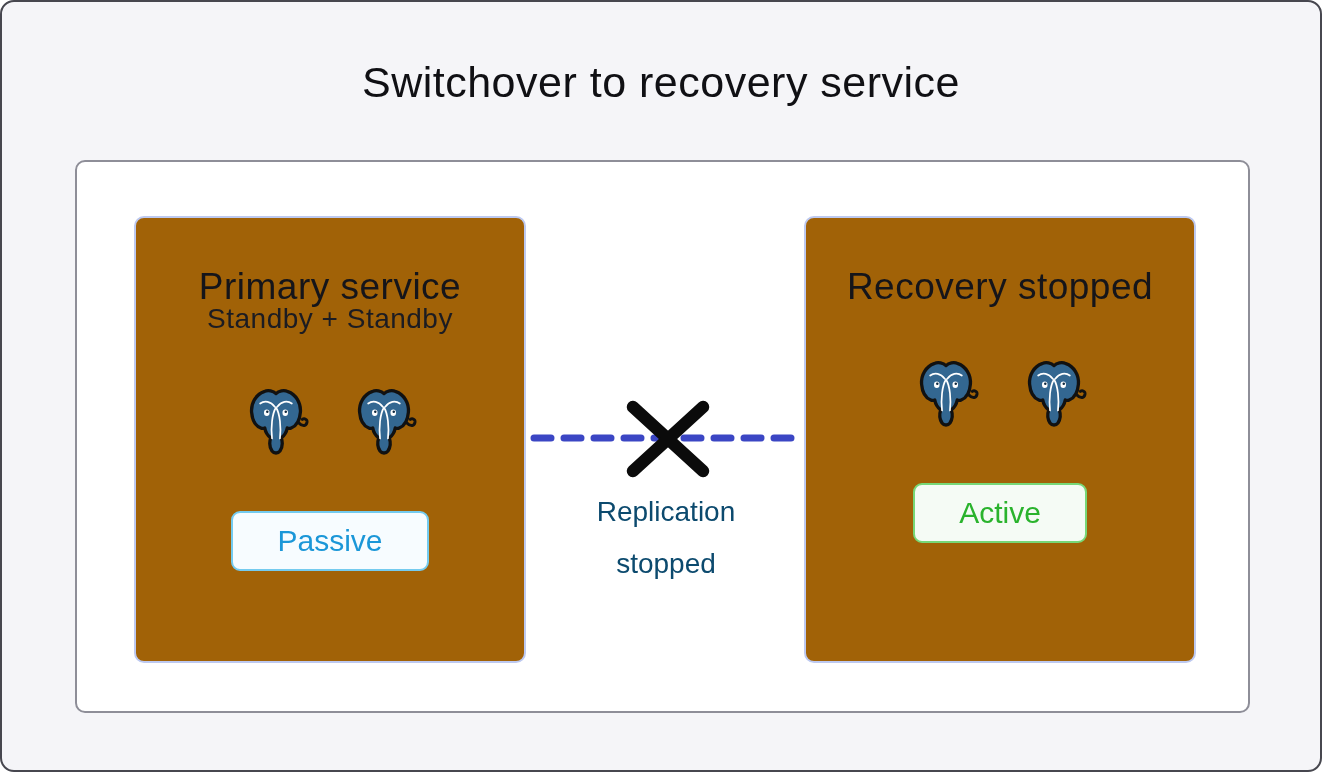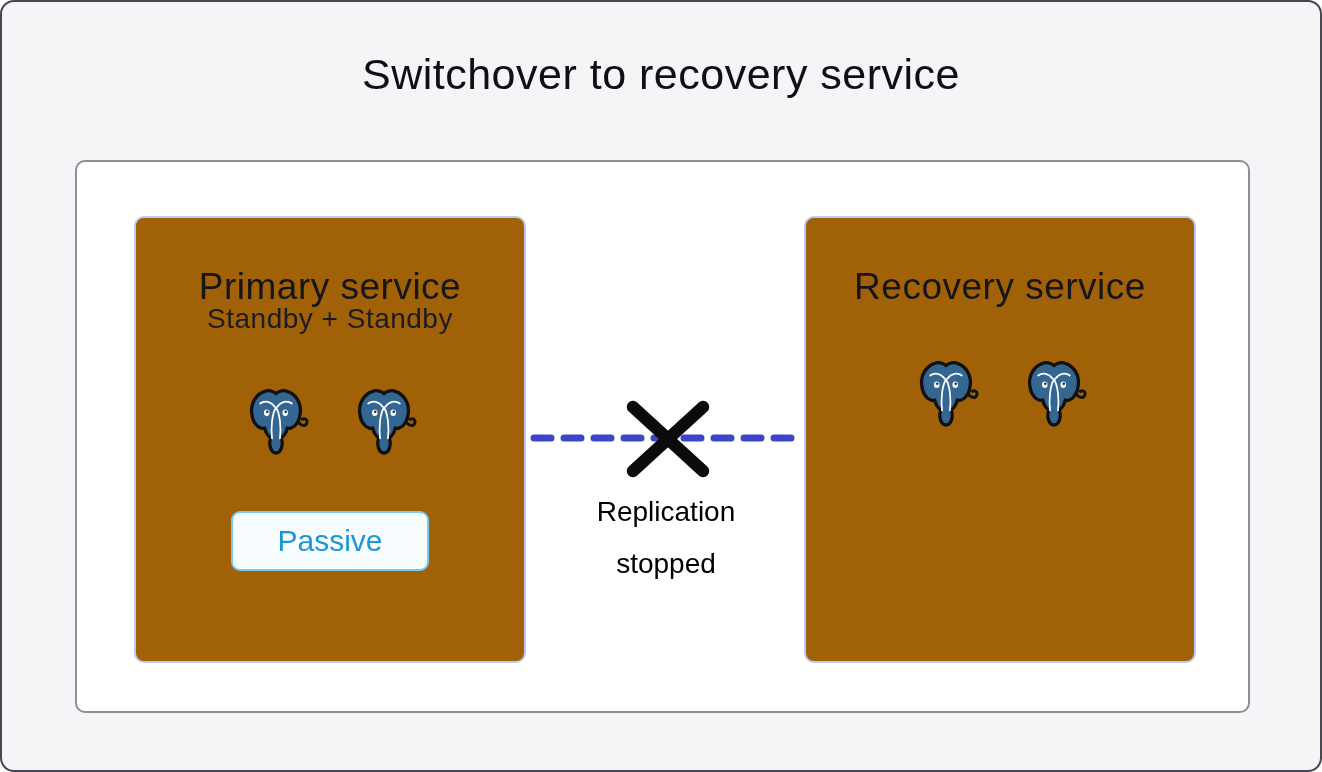--- a/index.html
+++ b/index.html
@@ -12,21 +12,21 @@
     position: relative;
     width: 1322px;
     height: 772px;
     box-sizing: border-box;
     background: #f5f5f8;
     border: 2px solid #47474f;
     border-radius: 14px;
     overflow: hidden;
   }
   .page-title {
-    margin: 8px;
+    margin: 16px;
     padding-top: 40px;
     text-align: center;
     font-size: 43px;
     font-weight: 500;
     letter-spacing: 0.5px;
     color: #101014;
   }
   .panel {
     position: absolute;
     left: 73px;
@@ -98,21 +98,21 @@
   .dash-svg   { position: absolute; left: 452px; top: 271px; }
   .cross-svg  { position: absolute; left: 545px; top: 237px; }
   .connector-label {
     position: absolute;
     left: 474px;
     top: 324px;
     width: 230px;
     text-align: center;
     font-size: 28px;
     line-height: 52px;
-    color: #000000;
+    color: #0c4a6e;
   }
   .defs-holder { position: absolute; width: 0; height: 0; overflow: hidden; }
 </style>
 </head>
 <body>
 
 <svg class="defs-holder" aria-hidden="true">
   <defs>
     <g id="pg-elephant">
       <path d="M50 12 C46 8 38 6 32 9 C20 13 12 26 13 40 C14 52 19 61 27 64 C29 65 31 65 33 64 C34 70 38 76 42 79 C40 85 40 93 44 99 C47 103 53 103 56 99 C60 93 60 85 58 79 C62 76 66 70 67 64 C69 65 71 65 73 64 C81 61 86 52 87 40 C88 26 80 13 68 9 C62 6 54 8 50 12 Z" fill="#336791" stroke="#111111" stroke-width="5" stroke-linejoin="round"></path>
@@ -142,29 +142,30 @@
             <use href="#pg-elephant"></use>
           </svg>
         <svg class="pg-icon" width="66" height="74" viewBox="0 0 100 110">
             <use href="#pg-elephant"></use>
           </svg>
       </div>
       <div class="badge passive">Passive</div>
     </div>
 
     <div class="card recovery">
-      <div class="card-title">Recovery service</div>
+      <div class="card-title">Recovery stopped</div>
       <div class="nodes">
         <svg class="pg-icon" width="66" height="74" viewBox="0 0 100 110">
             <use href="#pg-elephant"></use>
           </svg>
         <svg class="pg-icon" width="66" height="74" viewBox="0 0 100 110">
             <use href="#pg-elephant"></use>
           </svg>
       </div>
+      <div class="badge active">Active</div>
     </div>
 
     <svg class="dash-svg" width="272" height="10">
       <line x1="5" y1="5" x2="267" y2="5" stroke="#3b46c4" stroke-width="7" stroke-linecap="round" stroke-dasharray="17 13"></line>
     </svg>
     <svg class="cross-svg" width="92" height="80">
       <line x1="11" y1="8" x2="81" y2="72" stroke="#0b0b0b" stroke-width="12.5" stroke-linecap="round"></line>
       <line x1="81" y1="8" x2="11" y2="72" stroke="#0b0b0b" stroke-width="12.5" stroke-linecap="round"></line>
     </svg>
     <div class="connector-label">Replication stopped</div>

